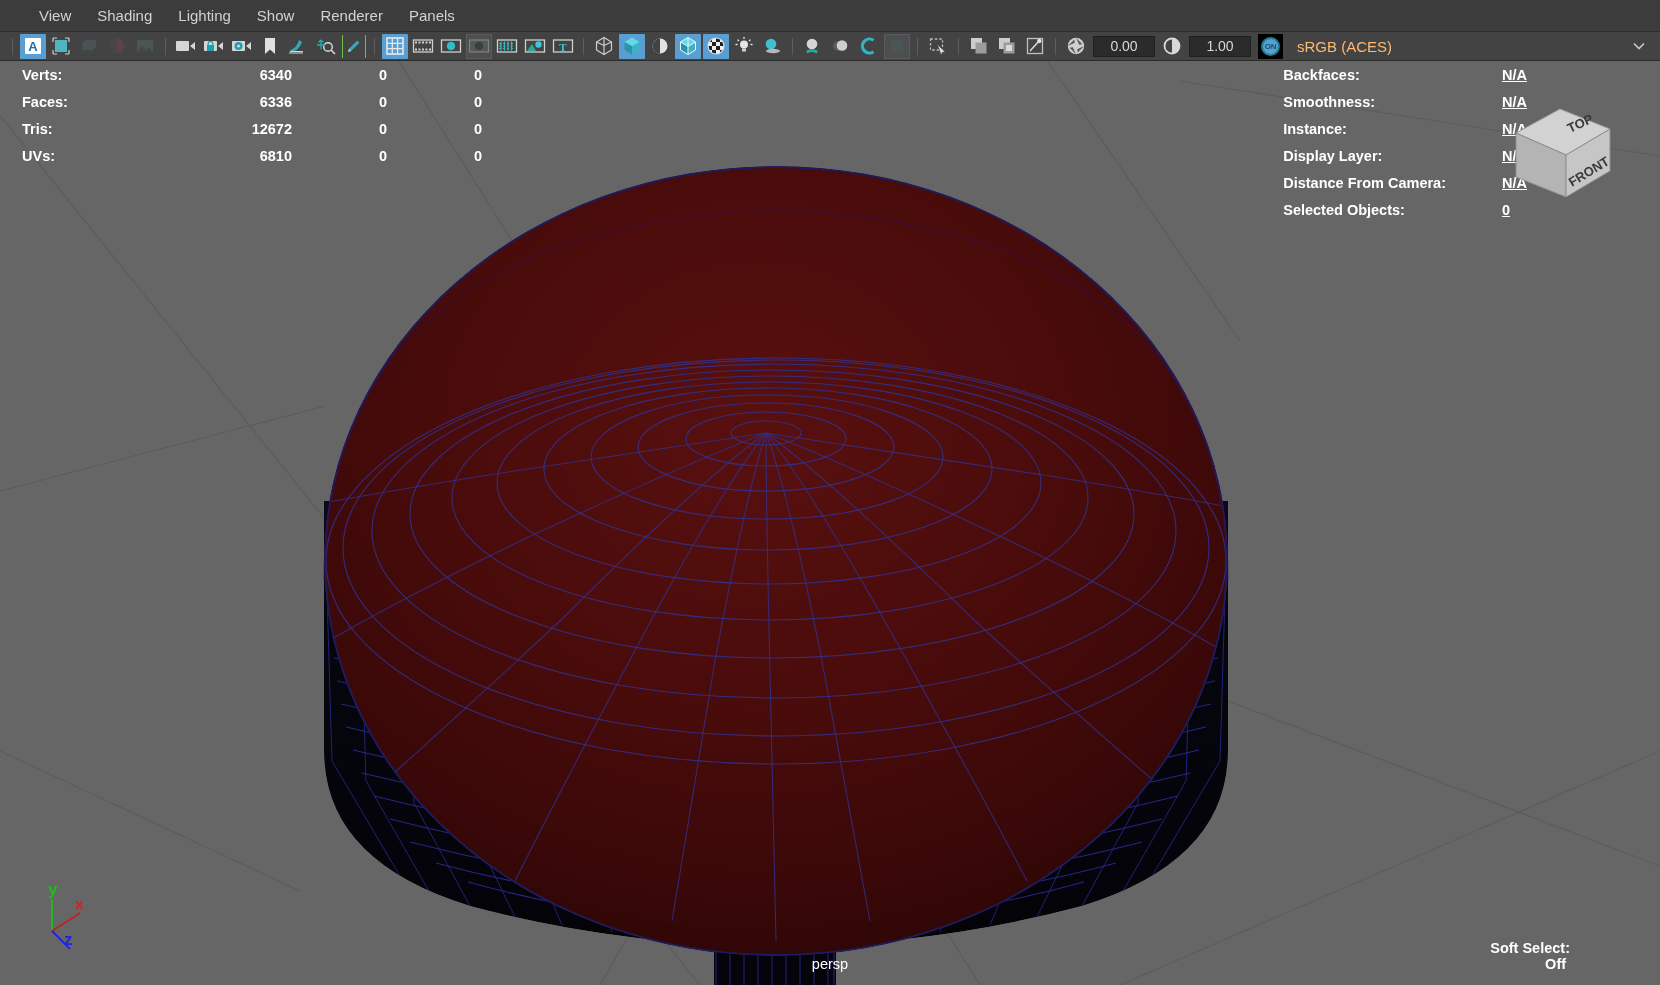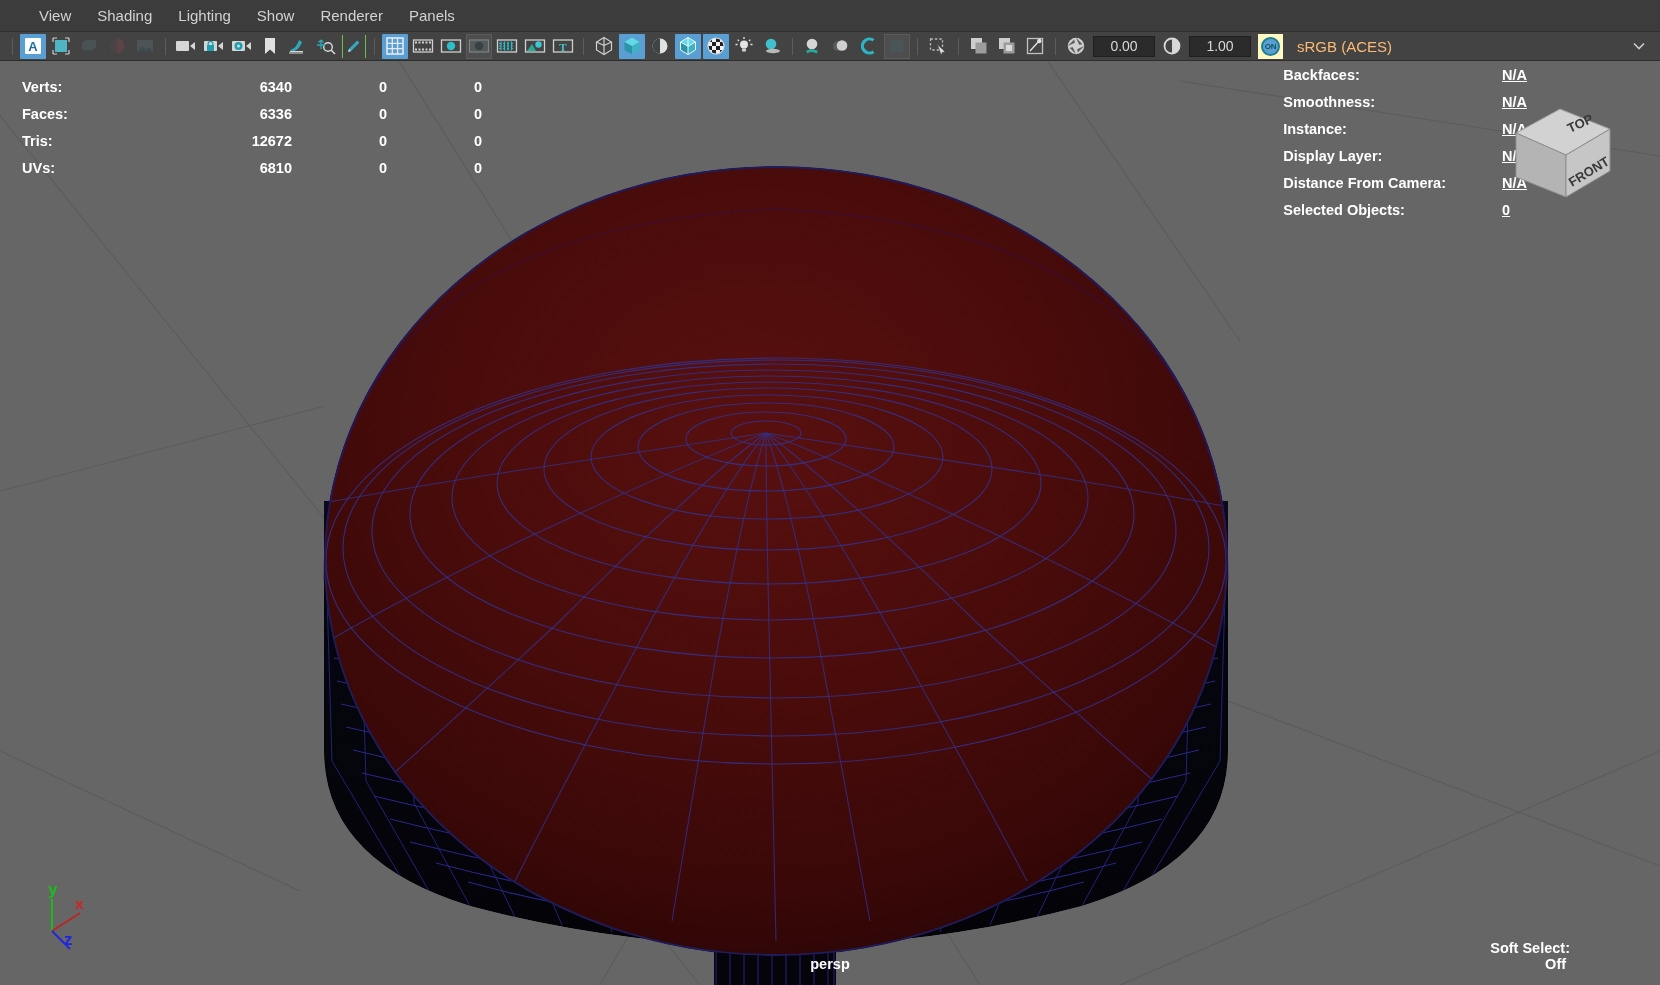--- a/index.html
+++ b/index.html
@@ -45,21 +45,21 @@
     width:1px; height:17px; background:#5d5d5d; margin:0 6px; flex:0 0 auto;
   }
   .numfield {
     height:21px; background:#2b2b2b; color:#d8d8d8;
     font-size:14px; display:flex; align-items:center; justify-content:center;
     border:1px solid #1f1f1f; margin:0 3px; flex:0 0 auto;
   }
   #num1 { width:62px; }
   #num2 { width:62px;text-align:right; }
   .onbtn {
-    width:25px;height:25px;background:#fef9c3;
+    width:25px;height:25px;background:#000000;
     display:flex;align-items:center;justify-content:center;flex:0 0 auto;
     margin-left:4px;
   }
   .onbtn .oncircle {
     width:19px;height:19px;border-radius:50%;
     border:2px solid #1f7f8f; background:#5a9fd4;
     display:flex;align-items:center;justify-content:center;
     color:#0f5560; font-size:8px; font-weight:bold; letter-spacing:-0.3px;
   }
   #colorspace {
@@ -74,21 +74,21 @@
 
   
   #viewport {
     position:absolute; left:0; top:61px; width:1660px; height:924px;
     background:#666666; overflow:hidden;
   }
   #vp-svg { position:absolute; left:0; top:0; }
 
   
   #stats-left {
-    position:absolute; left:22px; top:12px; color:#ffffff;
+    position:absolute; left:22px; top:0px; color:#ffffff;
     font-size:14.5px; font-weight:bold;
   }
   #stats-left table { border-collapse:collapse; }
   #stats-left td { padding:5.5px 0; white-space:nowrap; }
   .sl-label { width:120px; }
   .sl-c1 { width:150px; text-align:right; }
   .sl-c2 { width:95px; text-align:right; }
   .sl-c3 { width:95px; text-align:right; }
 
   #stats-right {
@@ -102,21 +102,21 @@
 
   
   #viewcube { position:absolute; right:42px; top:38px; }
 
   
   #axisgizmo { position:absolute; left:22px; bottom:28px; }
 
   
   #persp-label {
     position:absolute; left:0; right:0; bottom:13px;
-    text-align:center; color:#ffffff; font-size:14.5px; font-weight:bold;
+    text-align:center; color:#ffffff; font-size:14.5px; font-weight:normal;
     pointer-events:none;
   }
   #softselect {
     position:absolute; right:0px; bottom:13px;
     color:#ffffff; font-size:14.5px; font-weight:bold;
     display:flex; align-items:center;flex-direction:column;
   }
   #ss-label { margin-right:90px; }
   #ss-val { width:60px; text-align:left; }
 </style>

